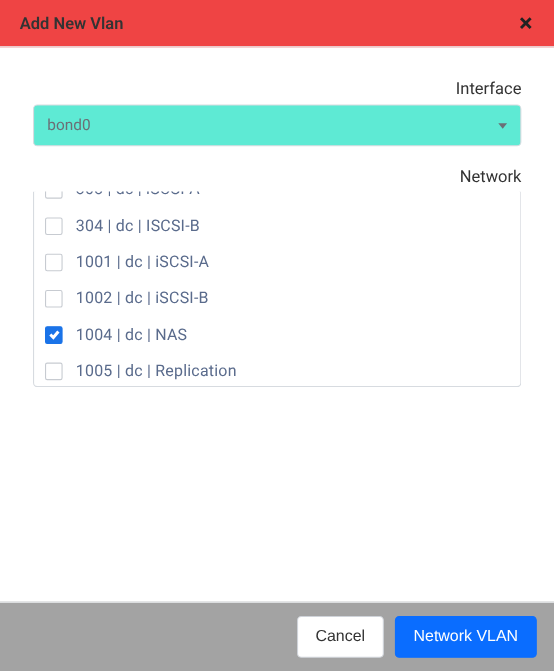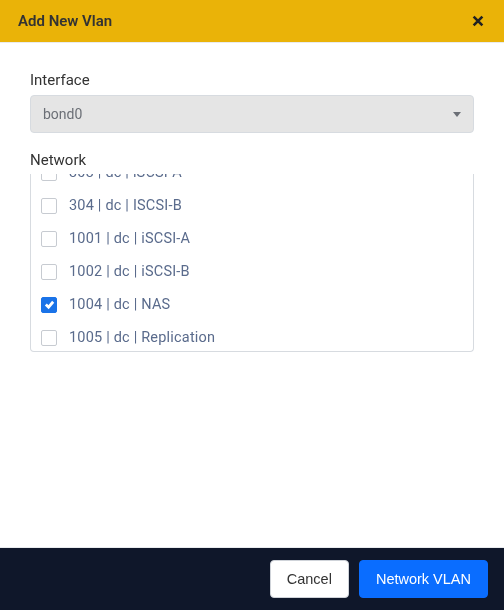--- a/index.html
+++ b/index.html
@@ -11,21 +11,21 @@
     font-family: -apple-system, BlinkMacSystemFont, "Segoe UI", Roboto, "Helvetica Neue", Arial, sans-serif;
     font-size: 14px;
     color: #333;
     background: #fff;
     width: 504px;
     height: 610px;
     overflow: hidden;
     position: relative;
   }
   .header {
-    background: #eab308;
+    background: #ef4444;
     border-bottom: 1px solid #e9ebee;
     padding: 12px 18px;
     display: flex;
     align-items: center;
     justify-content: space-between;
   }
   .title {
     font-weight: 600;
     font-size: 15px;
     color: #333;
@@ -42,35 +42,36 @@
     width: 14px;
     height: 14px;
     stroke: #222;
     stroke-width: 3;
   }
   .content {
     padding: 28px 30px 12px 30px;
   }
   .field {
     margin-bottom: 18px;
+    text-align: right;
   }
   .field-label {
     font-size: 15px;
     color: #333;
     margin-bottom: 6px;
     display: block;
   }
   .select {
     border: 1px solid #d7dbe0;
     border-radius: 4px;
     padding: 10px 12px;
     display: flex;
     align-items: center;
     justify-content: space-between;
-    background: #e5e5e5;
+    background: #5eead4;
     cursor: pointer;
   }
   .select-value {
     color: #6b6f76;
   }
   .caret-down {
     width: 0;
     height: 0;
     border-left: 4px solid transparent;
     border-right: 4px solid transparent;
@@ -171,21 +172,21 @@
   .footer {
     position: absolute;
     bottom: 0;
     left: 0;
     right: 0;
     border-top: 1px solid #e9ebee;
     padding: 12px 16px;
     display: flex;
     justify-content: flex-end;
     gap: 10px;
-    background: #0f172a;
+    background: #a3a3a3;
   }
   .btn {
     padding: 10px 16px;
     border-radius: 4px;
     font-size: 14.5px;
     font-weight: 500;
     cursor: pointer;
     border: 1px solid transparent;
   }
   .btn-secondary {

